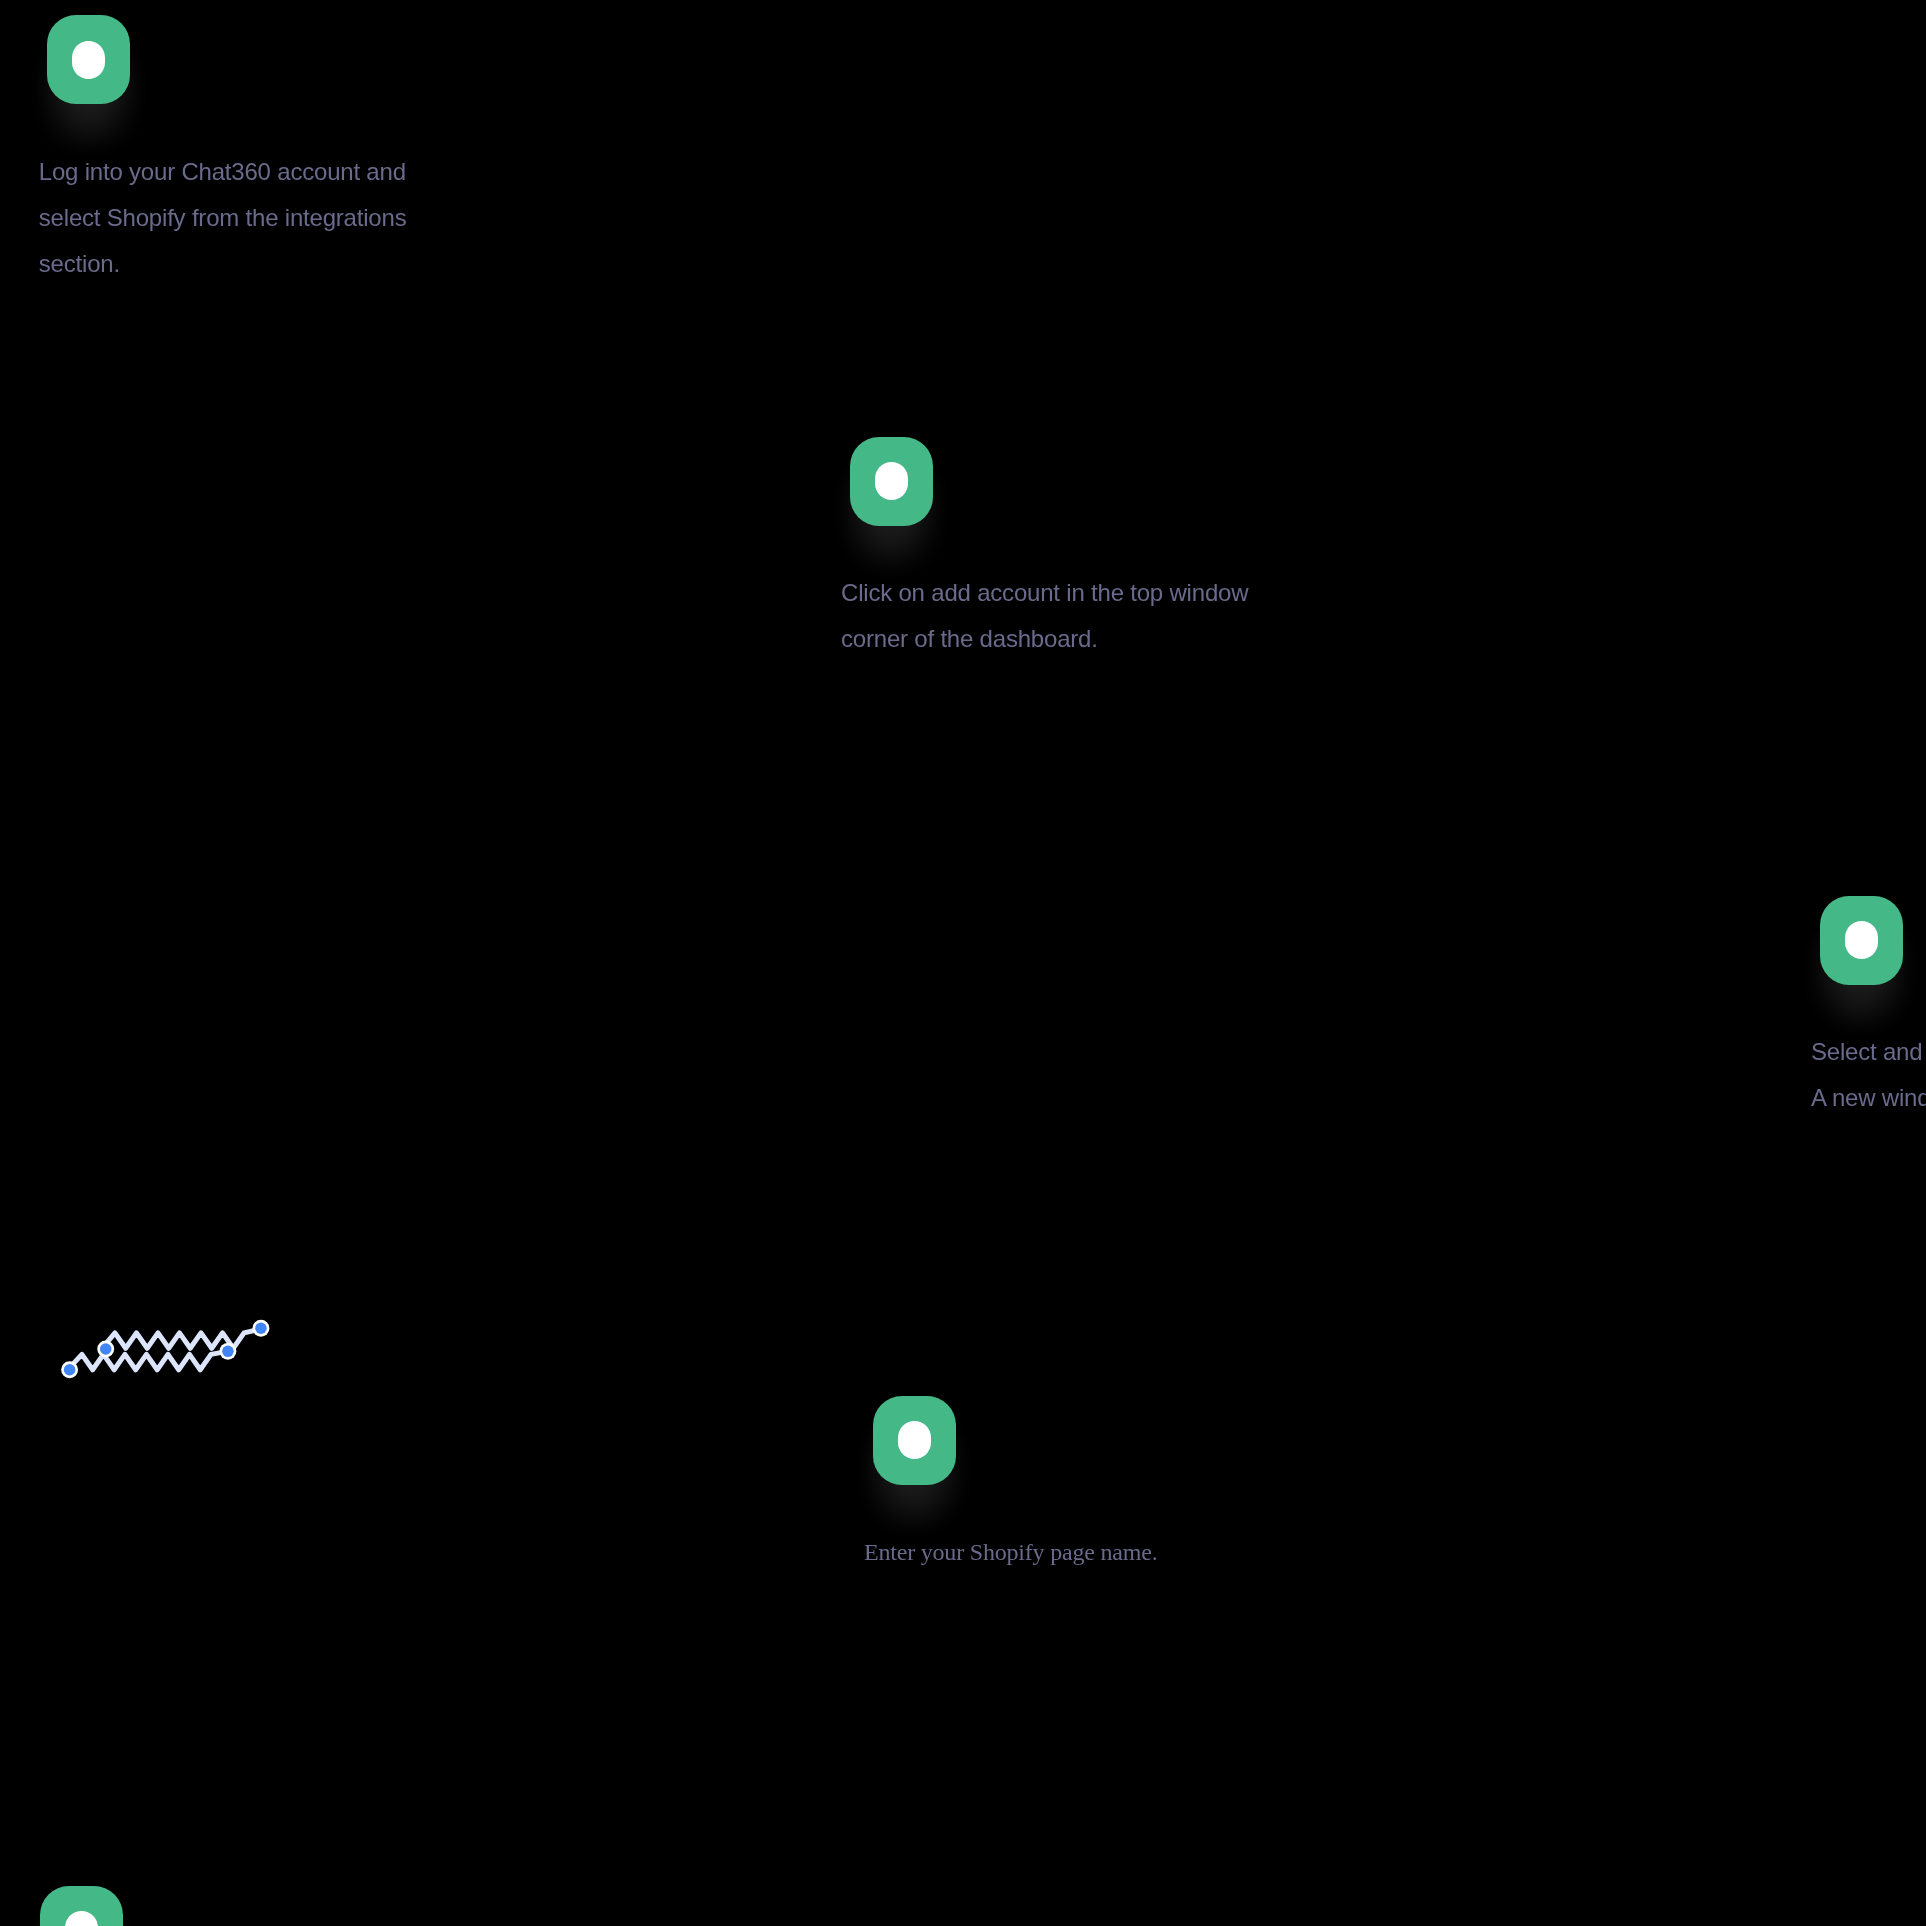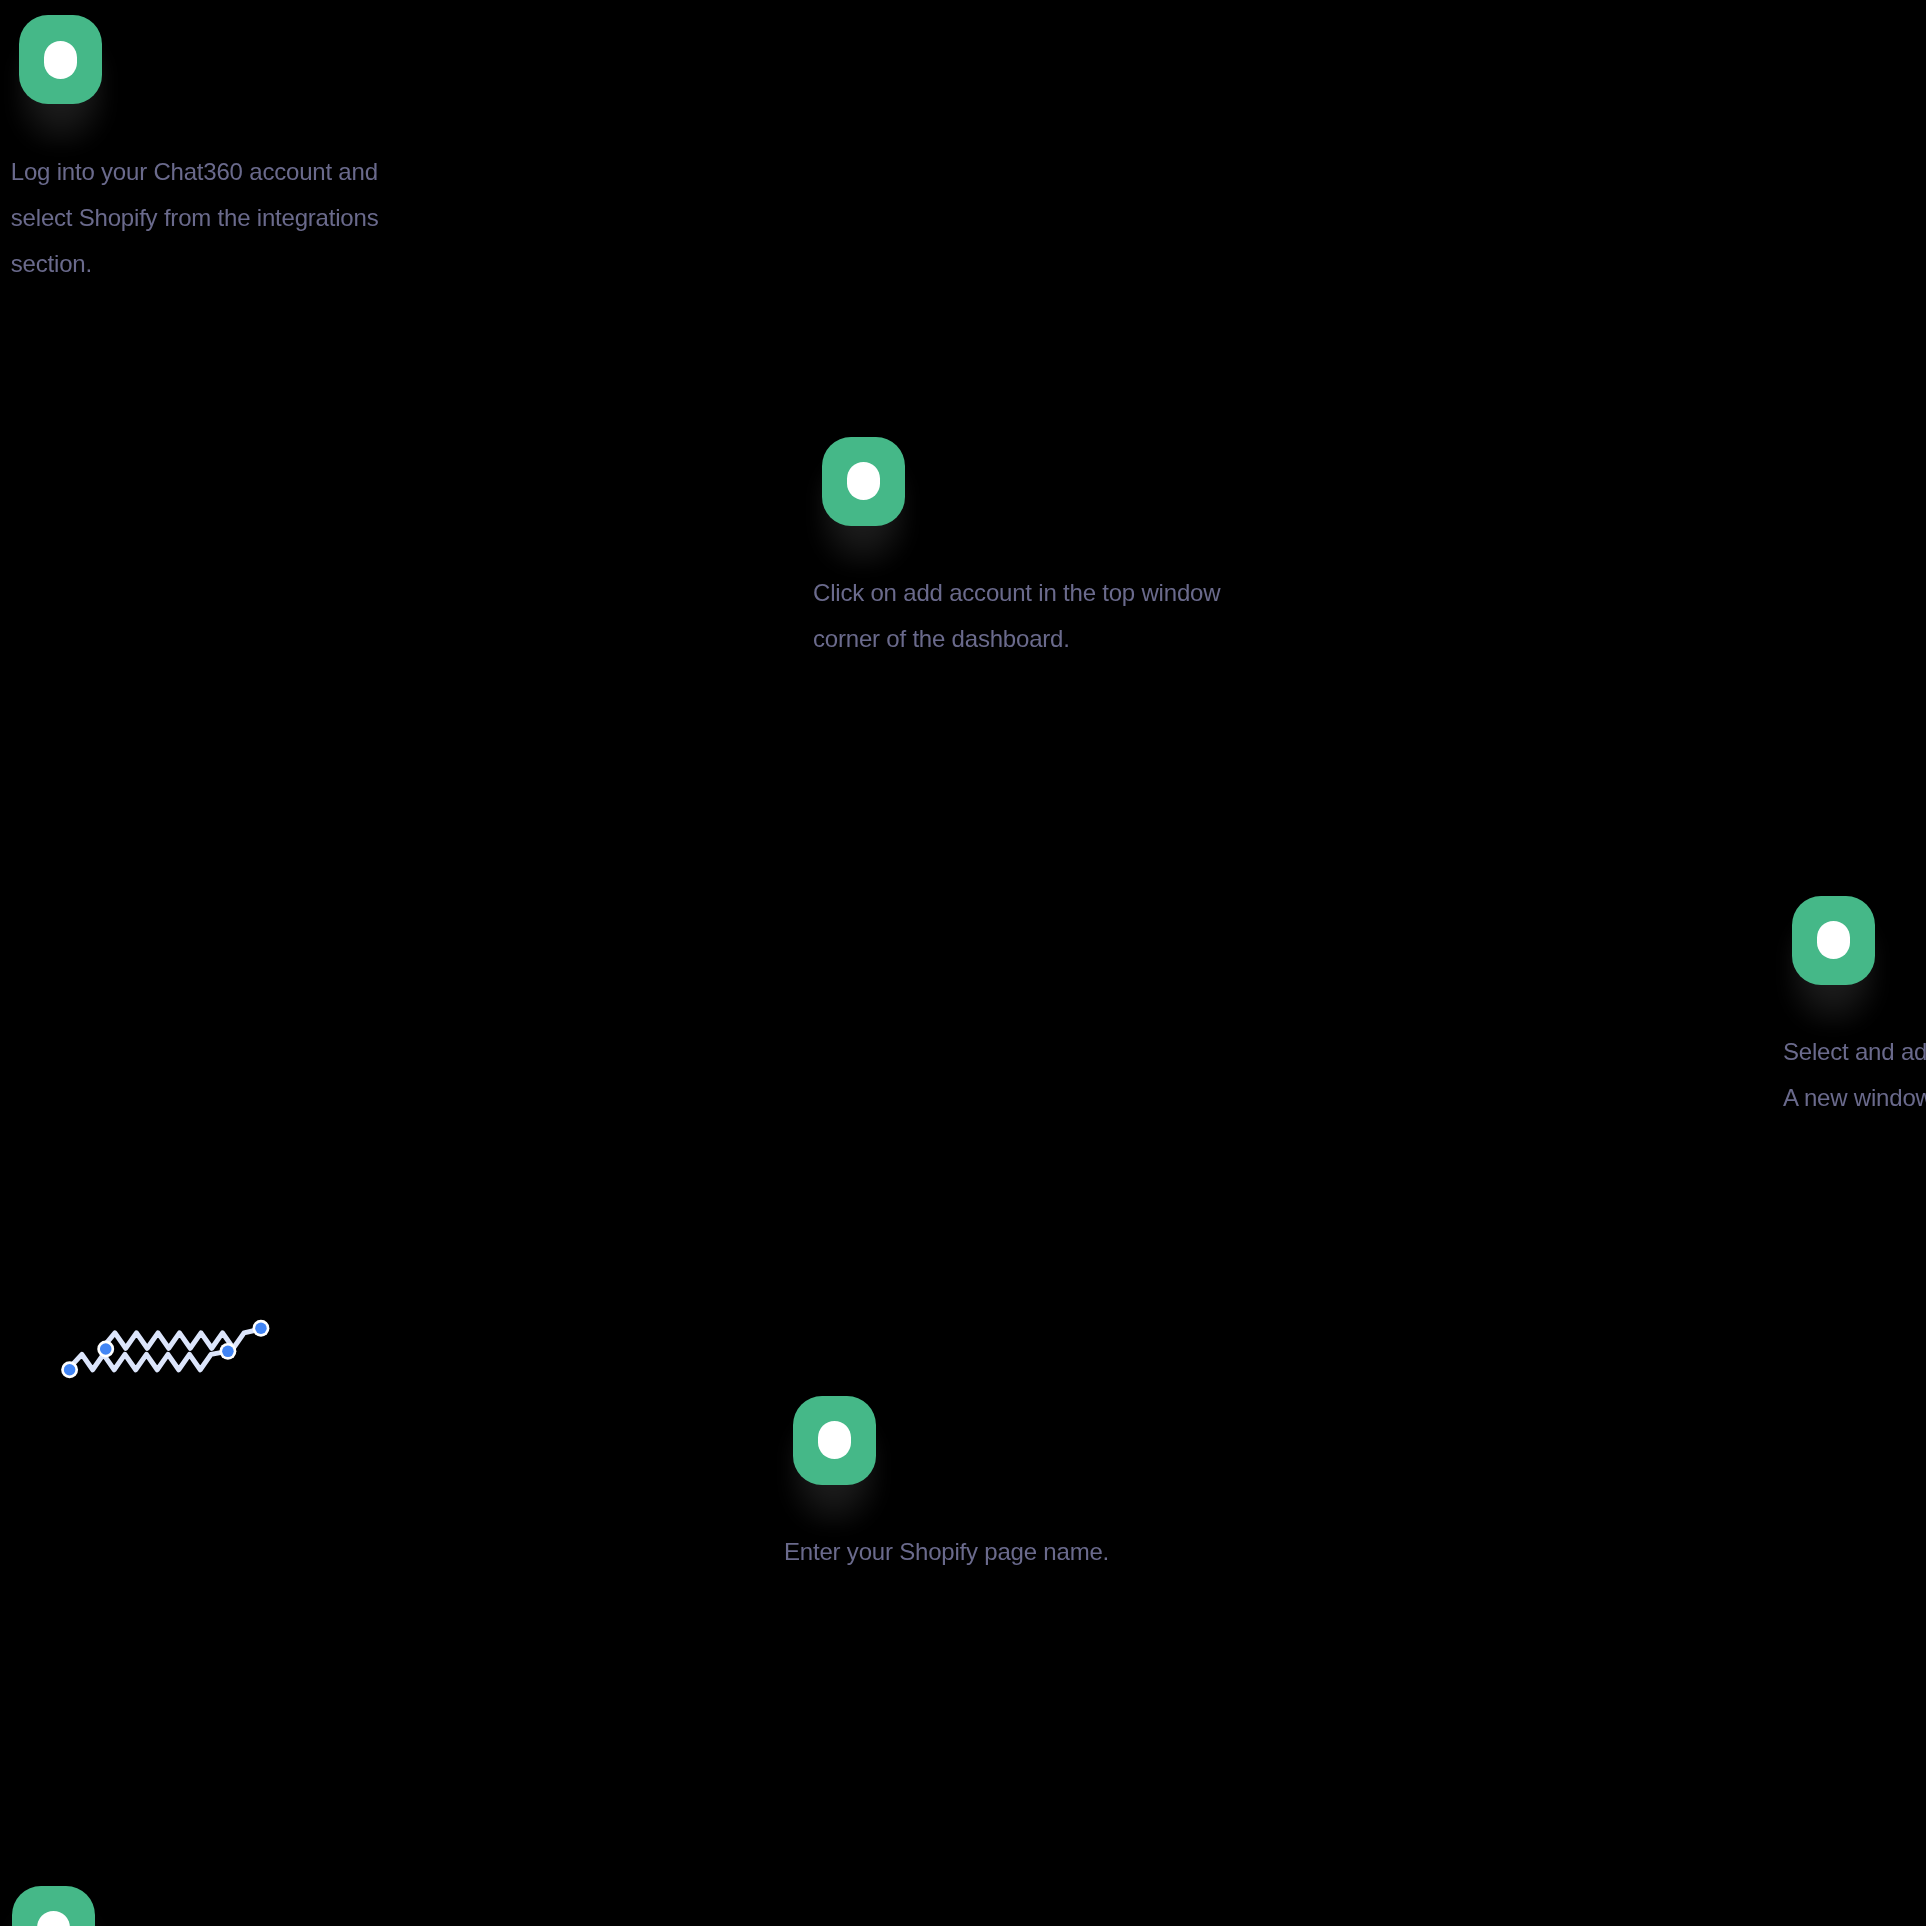--- a/index.html
+++ b/index.html
@@ -18,20 +18,21 @@
     position:absolute;
     z-index:2;
     pointer-events:none;
   }
   .zigzag svg{ display:block; overflow:visible; }
 
   
   .step{
     position:absolute;
     z-index:5;
+    margin-left:28px;
   }
 
   
   .step-icon{
     position:relative;
     width:100px; height:116px;
   }
   .icon-shadow{
     position:absolute;
     left:2.3px; top:25px;
@@ -114,21 +115,21 @@
   <div class="step-icon">
     <div class="icon-shadow"></div>
     <div class="icon-tile">
       <div class="icon-dot"></div>
     </div>
   </div>
   <div class="step-caption">Select and add your business number.
 A new window will appear.</div>
 </div>
 
-<div class="step" style="left:784px; top:1391px; width:431px;">
+<div class="step" style="left:836px; top:1391px; width:431px;font-family:Liberation Serif, serif;">
   <div class="step-icon">
     <div class="icon-shadow"></div>
     <div class="icon-tile">
       <div class="icon-dot"></div>
     </div>
   </div>
   <div class="step-caption">Enter your Shopify page name.</div>
 </div>
 
 <div class="step" style="left:3.9px; top:1881px; width:431px;">

